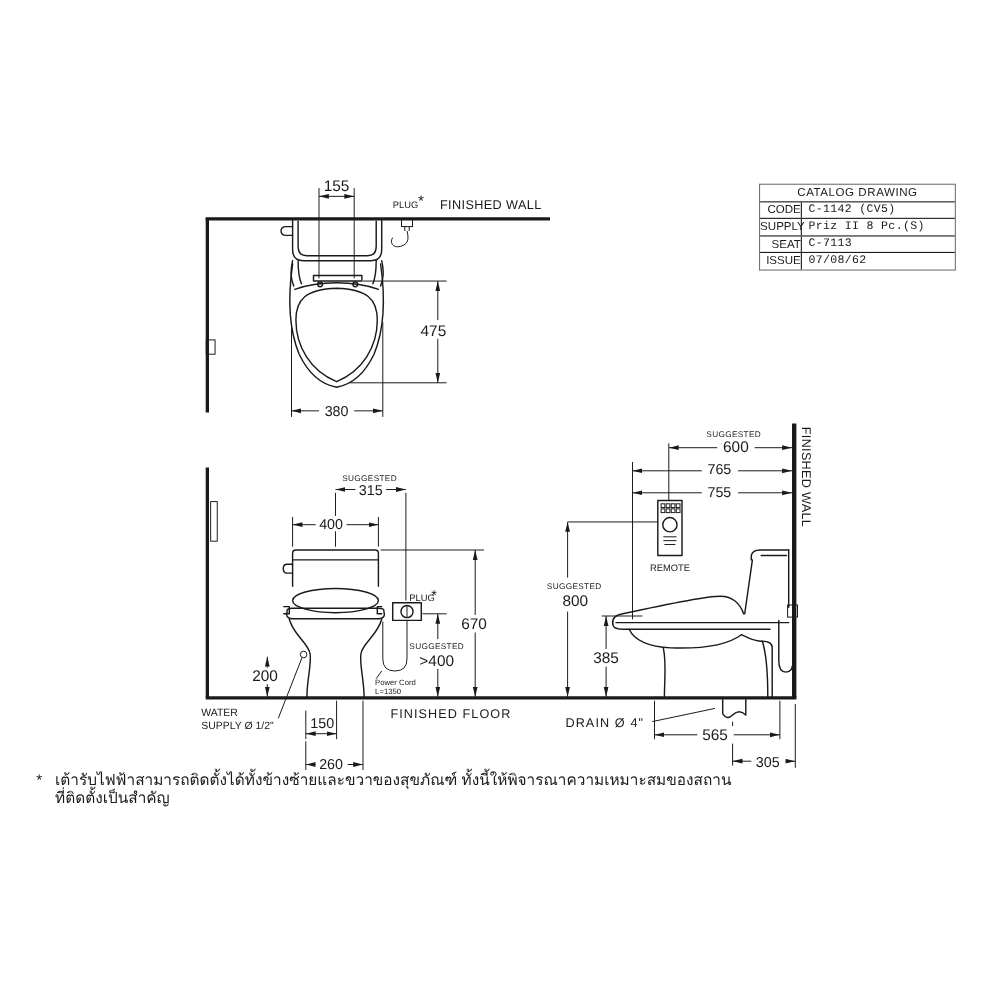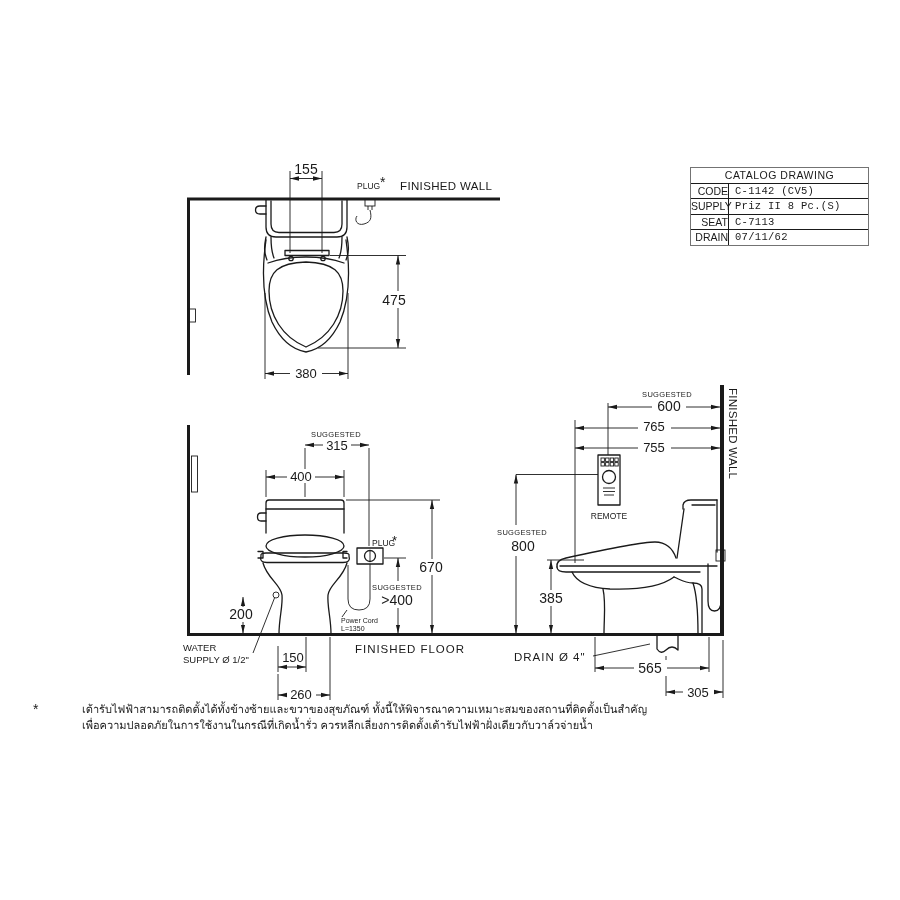--- a/index.html
+++ b/index.html
@@ -20,21 +20,21 @@
   .mid{font-size:9.5px;}
   .titleblock{position:absolute;left:690px;top:167px;width:177px;border:1px solid #737373;
     font-size:10.5px;color:#1a1a1a;background:#fff;}
   .tb-header{border-bottom:1px solid #1a1a1a;text-align:center;height:14.5px;line-height:14.5px;letter-spacing:0.5px;}
   .tb-row{display:flex;border-bottom:1px solid #1a1a1a;height:14.5px;line-height:14.5px;}
   .tb-row:last-child{border-bottom:none;}
   .tb-label{width:37px;border-right:1px solid #1a1a1a;text-align:right;flex:none;}
   .tb-value{padding-left:6px;letter-spacing:0.3px;font-family:Liberation Mono, monospace;}
   .footnote{position:absolute;left:33px;top:701px;width:640px;display:flex;color:#1a1a1a;}
   .fn-marker{font-size:14px;width:17px;flex:none;line-height:16px;}
-  .fn-lines{font-size:11px;line-height:16px;margin-left:32px;}
+  .fn-lines{font-size:14px;line-height:16px;}
 </style>
 </head>
 <body>
 
 <div class="stage">
 
 <svg width="900" height="900" viewBox="0 0 900 900">
   <defs>
     <marker id="arw" viewBox="0 0 10 6" refX="10" refY="3" markerWidth="10" markerHeight="6" orient="auto-start-reverse">
       <path d="M10,3 L0,0.6 L0,5.4 z" fill="#1a1a1a"></path>
@@ -245,27 +245,26 @@
   </div>
   <div class="tb-row">
     <div class="tb-label">SUPPLY</div>
     <div class="tb-value">Priz II 8 Pc.(S)</div>
   </div>
   <div class="tb-row">
     <div class="tb-label">SEAT</div>
     <div class="tb-value">C-7113</div>
   </div>
   <div class="tb-row">
-    <div class="tb-label">DRAIN</div>
-    <div class="tb-value">07/11/62</div>
+    <div class="tb-label">ISSUE</div>
+    <div class="tb-value">07/08/62</div>
   </div>
 </div>
 
 
 <div class="footnote">
   <div class="fn-marker">*</div>
   <div class="fn-lines">
     <div>เต้ารับไฟฟ้าสามารถติดตั้งได้ทั้งข้างซ้ายและขวาของสุขภัณฑ์ ทั้งนี้ให้พิจารณาความเหมาะสมของสถานที่ติดตั้งเป็นสำคัญ</div>
-    <div>เพื่อความปลอดภัยในการใช้งานในกรณีที่เกิดน้ำรั่ว ควรหลีกเลี่ยงการติดตั้งเต้ารับไฟฟ้าฝั่งเดียวกับวาล์วจ่ายน้ำ</div>
   </div>
 </div>
 
 </div>
 
 </body></html>

